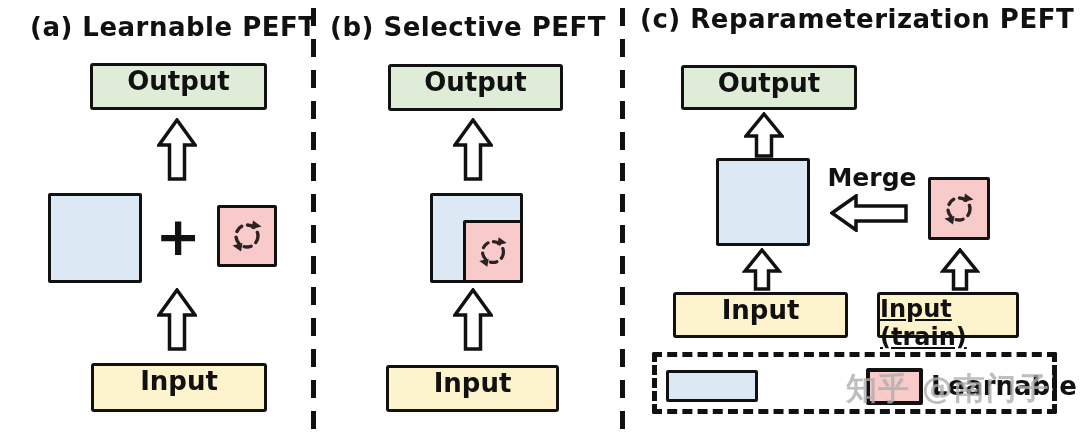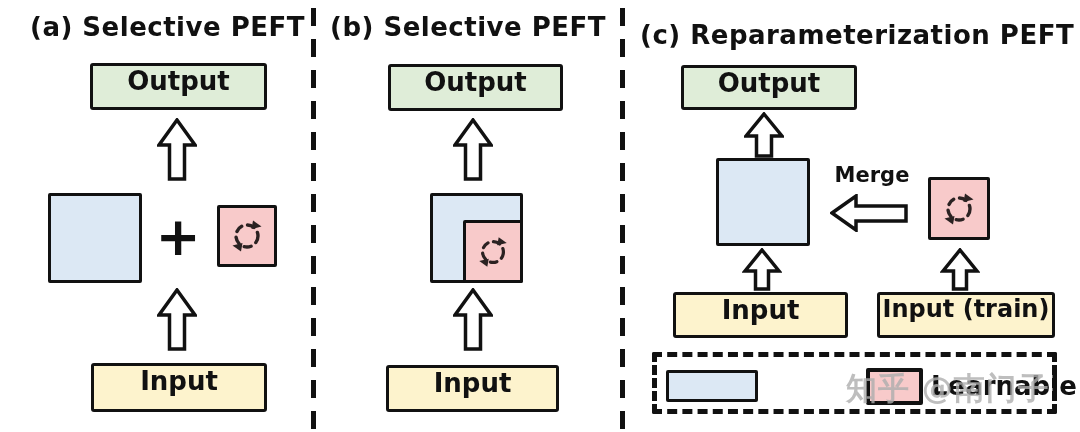--- a/index.html
+++ b/index.html
@@ -40,21 +40,21 @@
   .sq.learnable{background:var(--c-learnable);}
   .separator{
     width:5px;
     background:repeating-linear-gradient(to bottom,var(--c-border) 0 18px,transparent 18px 31px);
   }
   .plus{
     font-size:54px;font-weight:700;line-height:64px;
     width:56px;text-align:center;
   }
   .merge-label{
-    font-size:21px;font-weight:700;text-align:center;white-space:nowrap;
+    font-size:25px;font-weight:700;text-align:center;white-space:nowrap;
   }
   .legend-box{
     border:5px dashed var(--c-border);
     border-radius:2px;
   }
   .legend-label{
     font-size:26px;font-weight:700;line-height:34px;white-space:nowrap;
   }
   .watermark{
     font-size:31px;font-weight:700;
@@ -62,21 +62,21 @@
     white-space:nowrap;z-index:6;
     letter-spacing:1px;
   }
   svg{display:block;}
 </style>
 </head>
 <body>
 
 <div class="stage">
 
-  <div class="abs panel-title" style="left:30px;top:12px;width:260px;">(a) Selective PEFT</div>
+  <div class="abs panel-title" style="left:30px;top:12px;width:260px;">(a) Learnable PEFT</div>
 
   <div class="abs box output" style="left:90px;top:63px;width:177px;height:47px;">
     <span>Output</span>
   </div>
 
   <div class="abs" style="left:157px;top:118px;">
     <svg width="40" height="64" viewBox="0 0 40 64">
       <polygon points="20,2 38,27 27.5,27 27.5,61 12.5,61 12.5,27 2,27" fill="#ffffff" stroke="#111111" stroke-width="3.5" stroke-linejoin="miter"></polygon>
     </svg>
   </div>
@@ -136,21 +136,21 @@
       <polygon points="20,2 38,27 27.5,27 27.5,61 12.5,61 12.5,27 2,27" fill="#ffffff" stroke="#111111" stroke-width="3.5" stroke-linejoin="miter"></polygon>
     </svg>
   </div>
 
   <div class="abs box input" style="left:386px;top:365px;width:173px;height:47px;">
     <span>Input</span>
   </div>
 
   <div class="abs separator" style="left:620px;top:8px;height:421px;"></div>
 
-  <div class="abs panel-title" style="left:640px;top:20px;width:420px;text-align:right;">(c) Reparameterization PEFT</div>
+  <div class="abs panel-title" style="left:640px;top:4px;width:420px;text-align:right;">(c) Reparameterization PEFT</div>
 
   <div class="abs box output" style="left:681px;top:65px;width:176px;height:45px;">
     <span>Output</span>
   </div>
 
   <div class="abs" style="left:744px;top:112px;">
     <svg width="40" height="46" viewBox="0 0 40 46">
       <polygon points="20,2 38,24 27.5,24 27.5,44 12.5,44 12.5,24 2,24" fill="#ffffff" stroke="#111111" stroke-width="3.5" stroke-linejoin="miter"></polygon>
     </svg>
   </div>
@@ -184,21 +184,21 @@
   <div class="abs" style="left:940px;top:248px;">
     <svg width="40" height="43" viewBox="0 0 40 43">
       <polygon points="20,2 37,23 26.5,23 26.5,41 13.5,41 13.5,23 3,23" fill="#ffffff" stroke="#111111" stroke-width="3.5" stroke-linejoin="miter"></polygon>
     </svg>
   </div>
 
   <div class="abs box input" style="left:673px;top:292px;width:175px;height:46px;">
     <span>Input</span>
   </div>
 
-  <div class="abs box input" style="left:877px;top:292px;width:178px;height:46px;font-size:24px;">
+  <div class="abs box input" style="left:877px;top:292px;width:142px;height:46px;font-size:24px;text-decoration:underline;">
     <span>Input (train)</span>
   </div>
 
   <div class="abs legend-box" style="left:652px;top:352px;width:405px;height:62px;"></div>
 
   <div class="abs sq frozen" style="left:666px;top:370px;width:92px;height:32px;"></div>
 
 
   <div class="abs sq learnable" style="left:866px;top:368px;width:57px;height:37px;border-width:4px;"></div>
 

